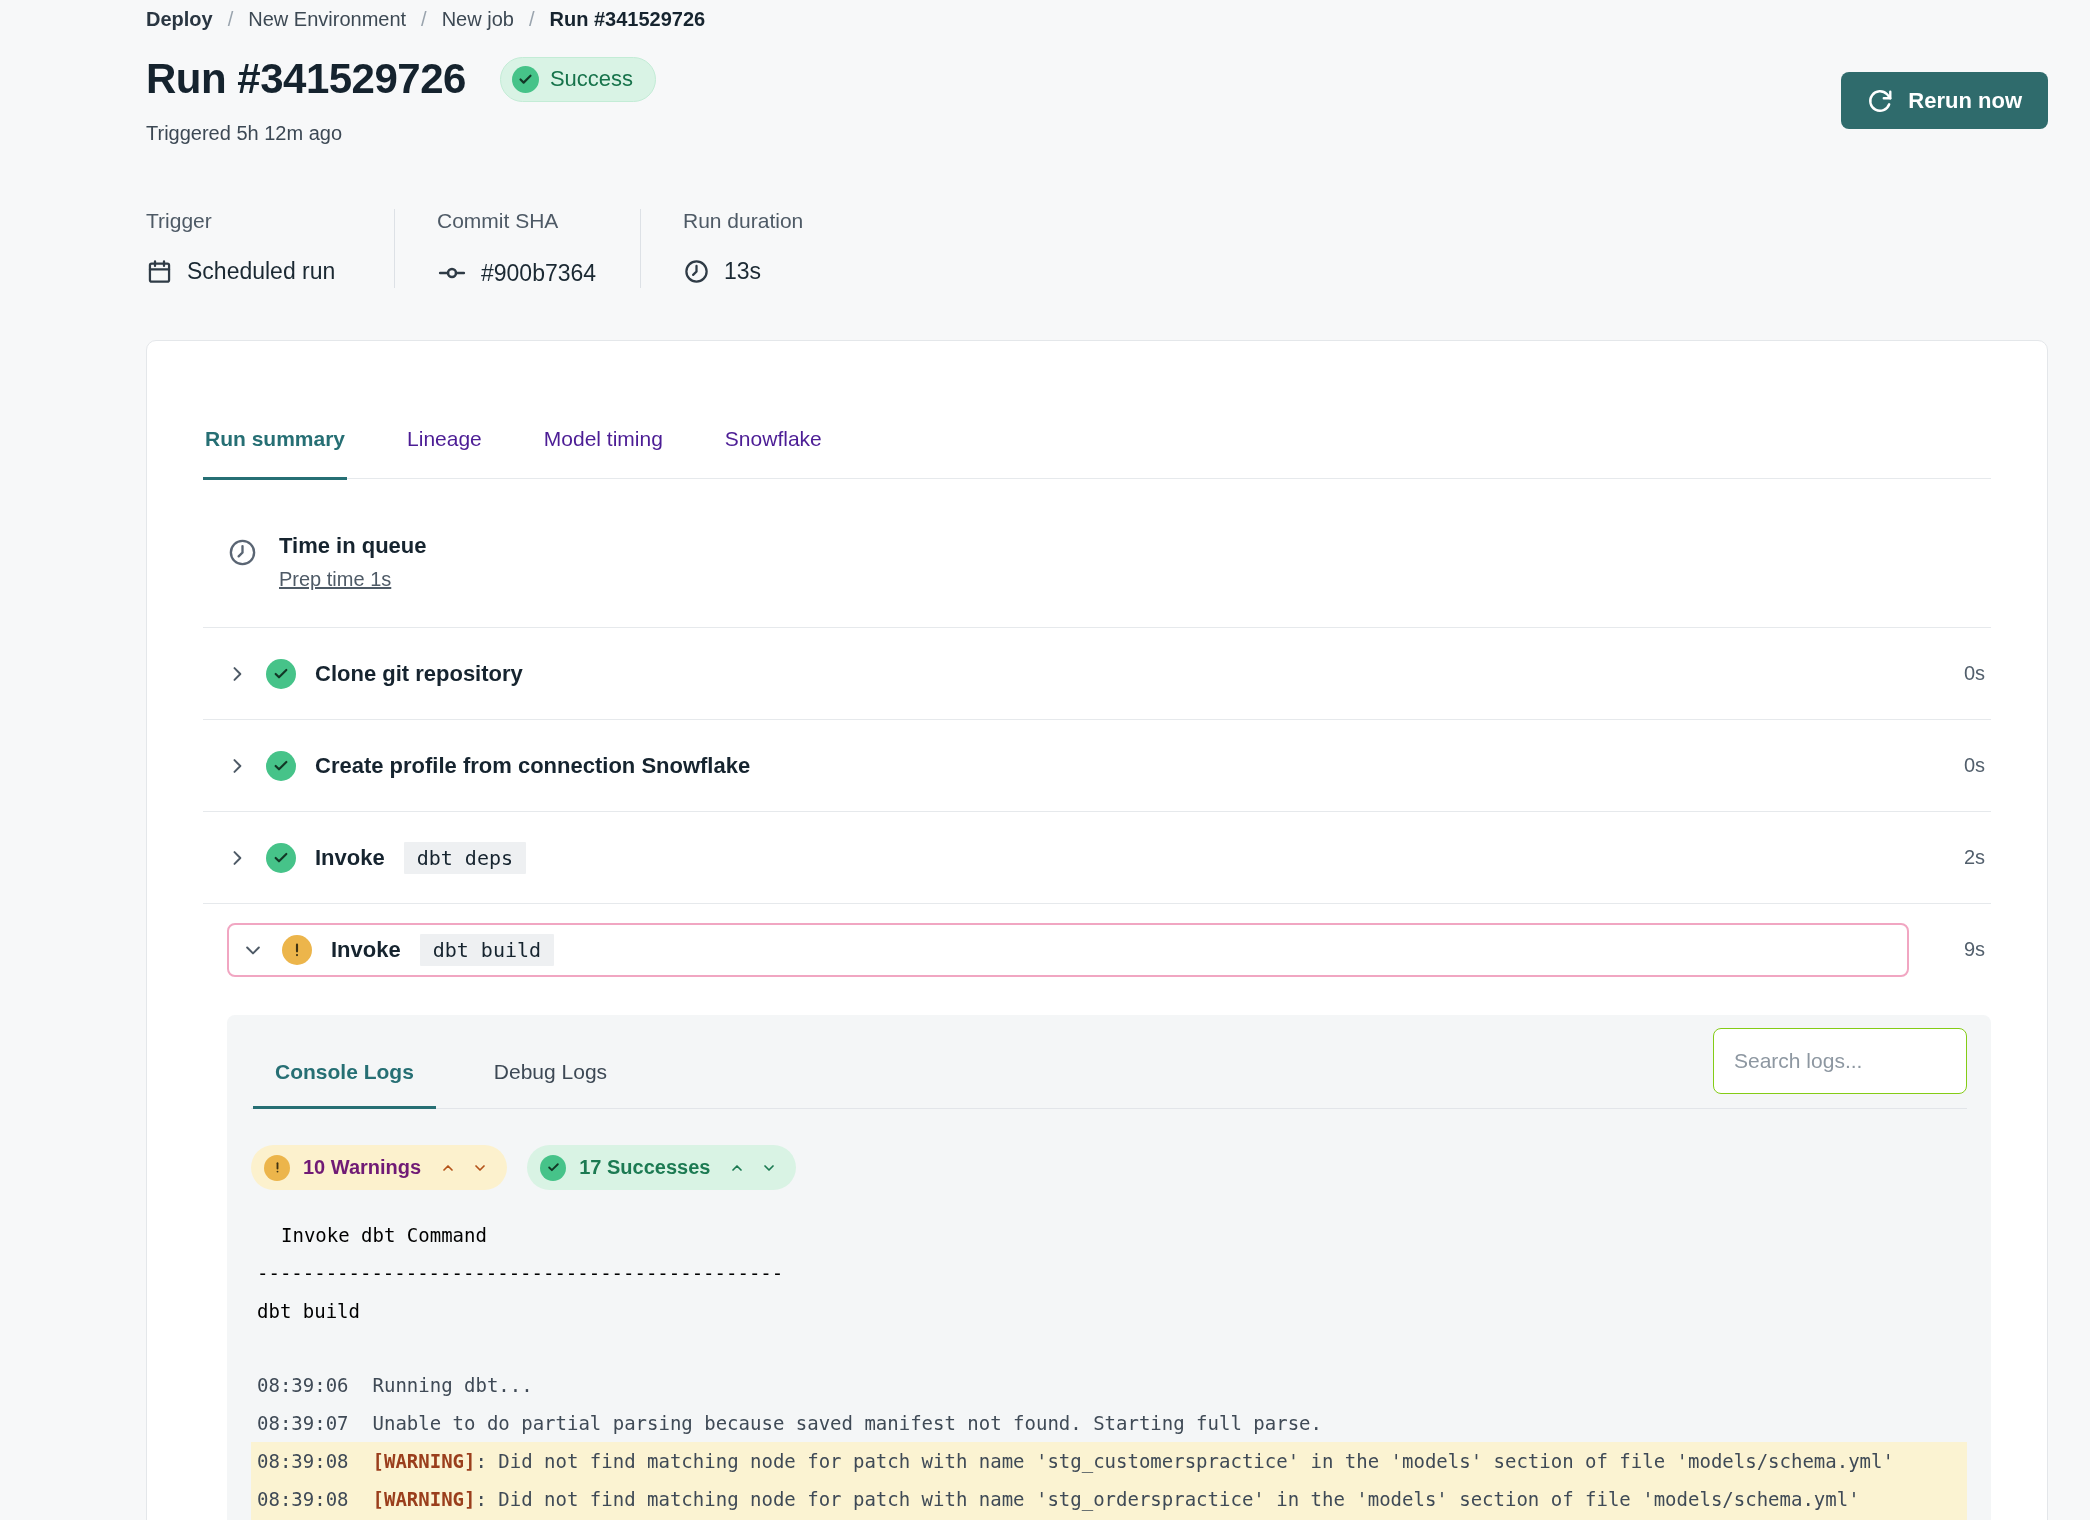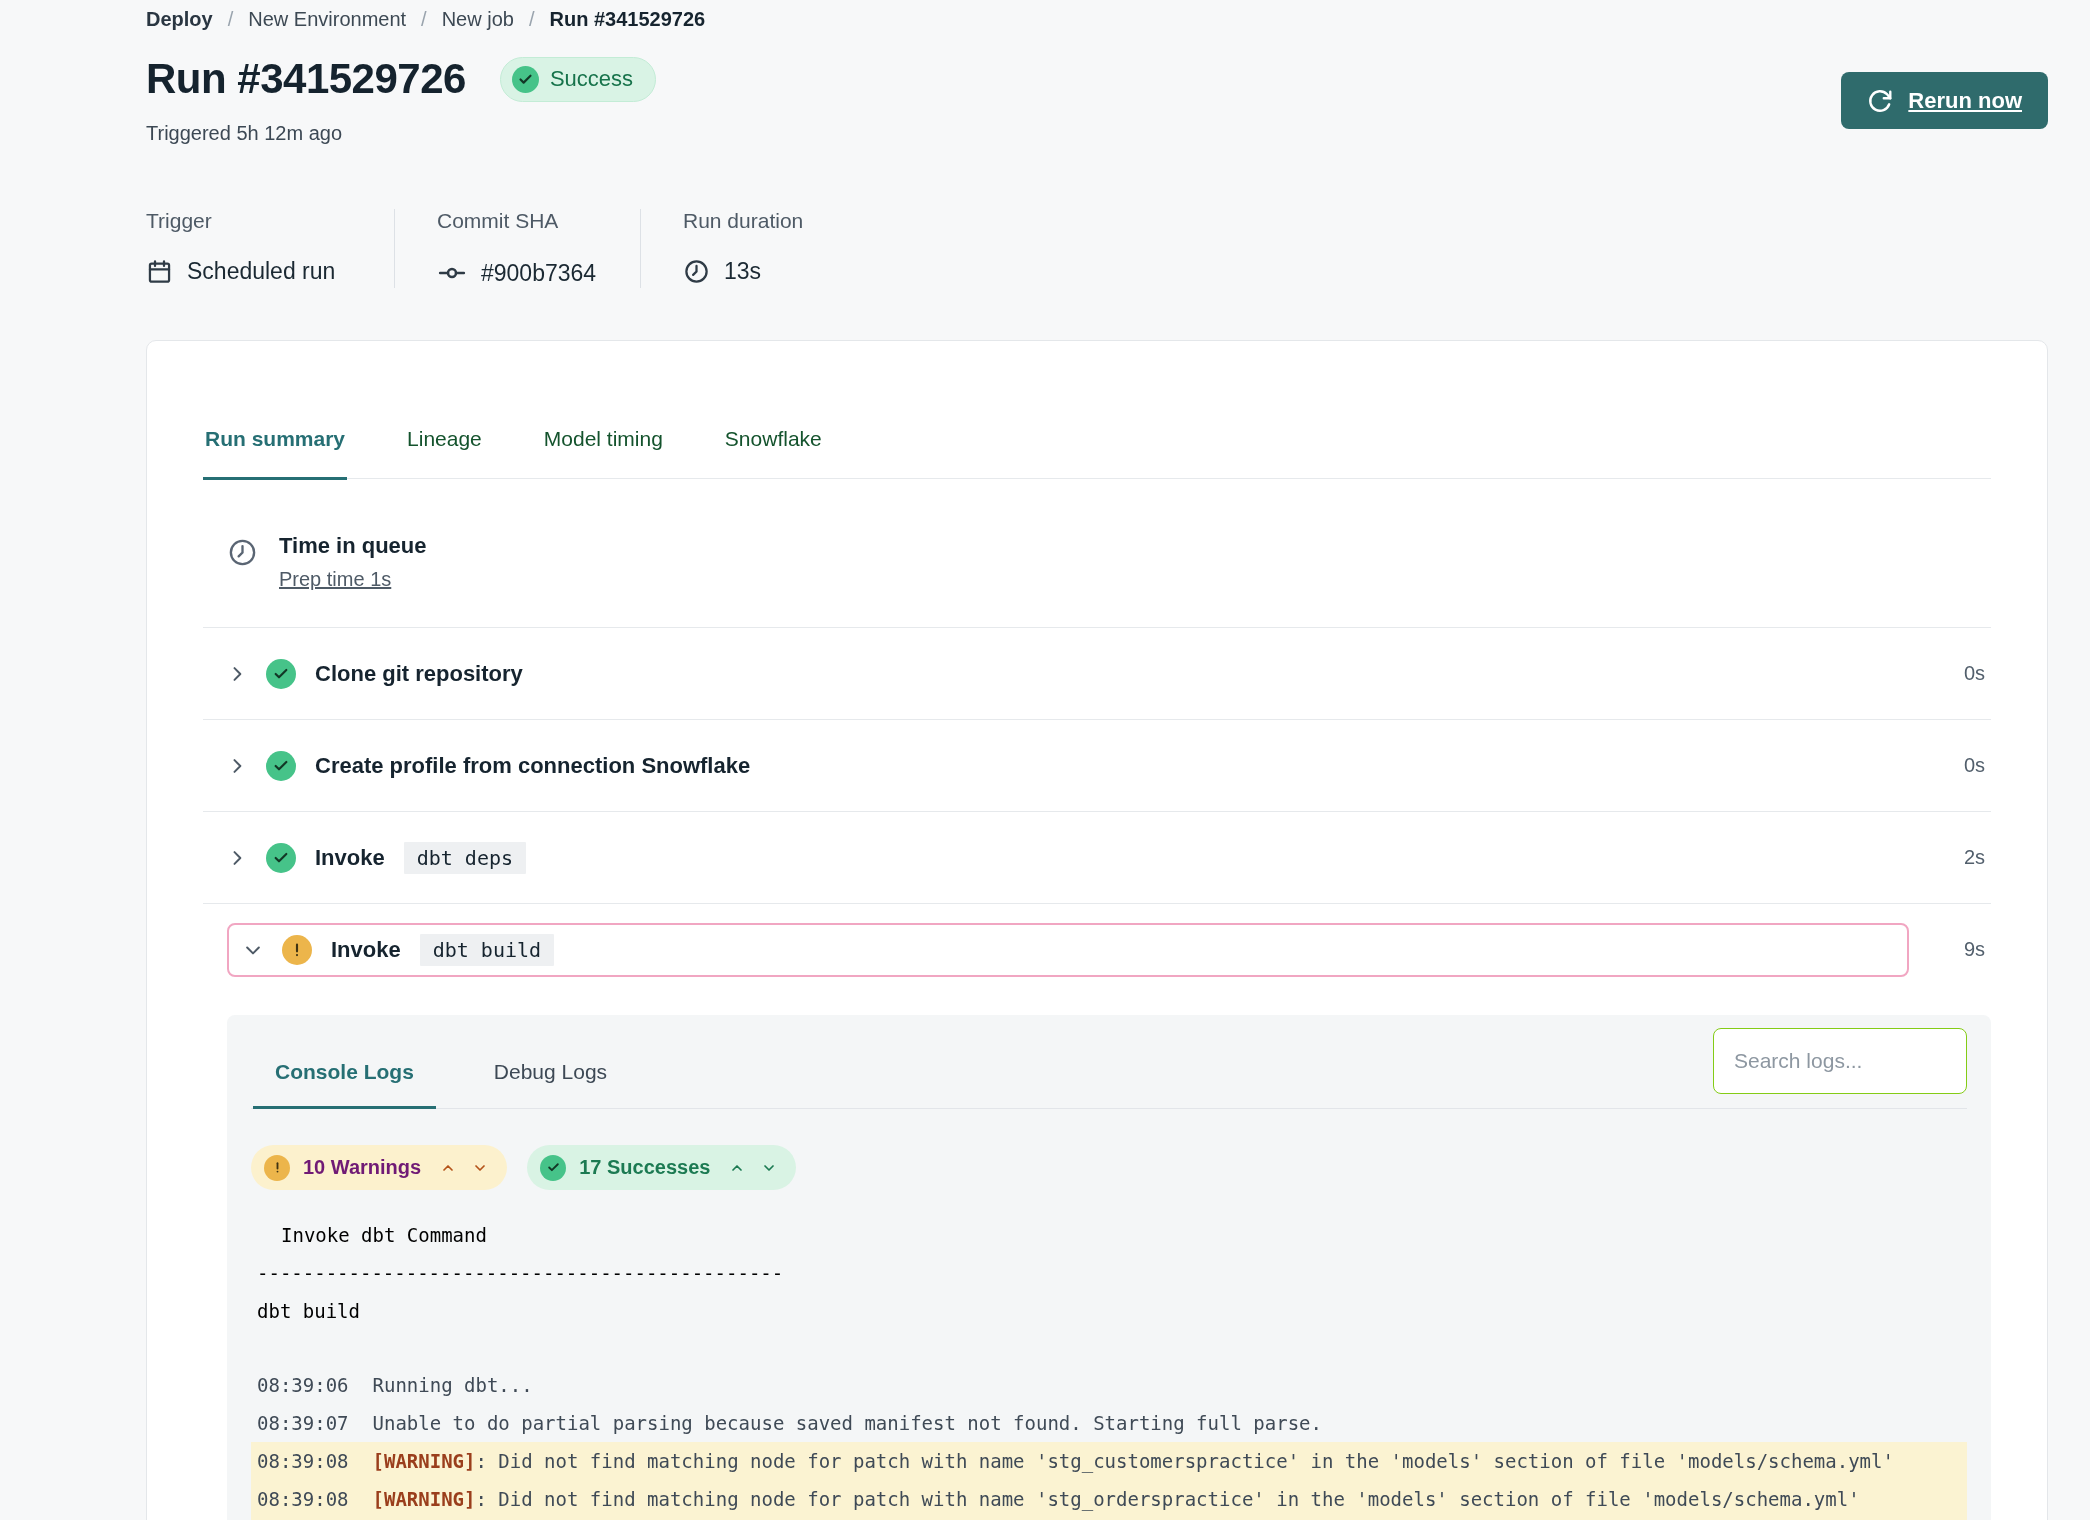--- a/index.html
+++ b/index.html
@@ -19,40 +19,40 @@
 
   
   .title-row { display: flex; align-items: center; gap: 34px; margin-top: 24px; }
   .page-title { font-size: 42px; font-weight: 700; color: #15232e; letter-spacing: -0.5px; }
   .status-badge { display: inline-flex; align-items: center; gap: 11px; background: #d9f3e5; border: 1px solid #c3ecd6; border-radius: 26px; padding: 8px 22px 8px 11px; font-size: 22px; color: #17734b; }
   .icon-circle { border-radius: 50%; display: inline-flex; align-items: center; justify-content: center; }
   .icon-circle.green { background: #46c389; }
   .icon-circle.amber { background: #ecb54b; }
   .badge-circle { width: 27px; height: 27px; }
 
-  .rerun-btn { position: absolute; top: 72px; right: 42px; display: flex; align-items: center; gap: 15px; height: 57px; padding: 0 26px; background: #2f6b6c; color: #fff; font-size: 22px; font-weight: 600; border: none; border-radius: 8px; cursor: pointer; font-family: inherit; text-decoration: underline; }
+  .rerun-btn { position: absolute; top: 72px; right: 42px; display: flex; align-items: center; gap: 15px; height: 57px; padding: 0 26px; background: #2f6b6c; color: #fff; font-size: 22px; font-weight: 600; border: none; border-radius: 8px; cursor: pointer; font-family: inherit; }
 
   .triggered { margin-top: 19px; font-size: 20px; color: #3c4854; }
 
   
   .meta { display: flex; margin-top: 64px; }
   .meta-col { padding-right: 42px; }
   .meta-col + .meta-col { border-left: 1px solid #dde1e6; padding-left: 42px; }
   .meta-col.c1 { width: 248px; }
   .meta-col.c2 { width: 246px; }
   .meta-label { font-size: 21px; color: #4e5a66; }
   .meta-value { margin-top: 25px; display: flex; align-items: center; gap: 14px; font-size: 23px; color: #1b2933; }
   .meta-ico { color: #2f3b46; display: inline-flex; }
 
   
   .card { margin-top: 52px; background: #fff; border: 1px solid #e4e7ea; border-radius: 10px; padding: 86px 56px 0; height: 1200px; }
 
   
   .tabs { display: flex; gap: 58px; border-bottom: 1px solid #e6e9ec; }
-  .tab { font-size: 21px; color: #14532d; padding: 0 2px 26px; border-bottom: 3px solid transparent; margin-bottom: -2px; cursor: pointer; }
+  .tab { font-size: 21px; color: #4c1d95; padding: 0 2px 26px; border-bottom: 3px solid transparent; margin-bottom: -2px; cursor: pointer; }
   .tab.active { color: #266f74; font-weight: 700; border-bottom-color: #266f74; }
 
   
   .queue { display: flex; gap: 21px; margin-top: 54px; padding-left: 24px; padding-bottom: 36px; }
   .queue-ico { color: #5a6573; margin-top: 4px; }
   .queue-title { font-size: 22px; font-weight: 700; color: #16242f; }
   .queue-link { display: inline-block; margin-top: 9px; font-size: 20px; color: #4e5a66; text-decoration: underline; cursor: pointer; }
 
   
   .step-row { display: flex; align-items: center; border-top: 1px solid #e6e9ec; height: 92px; }

